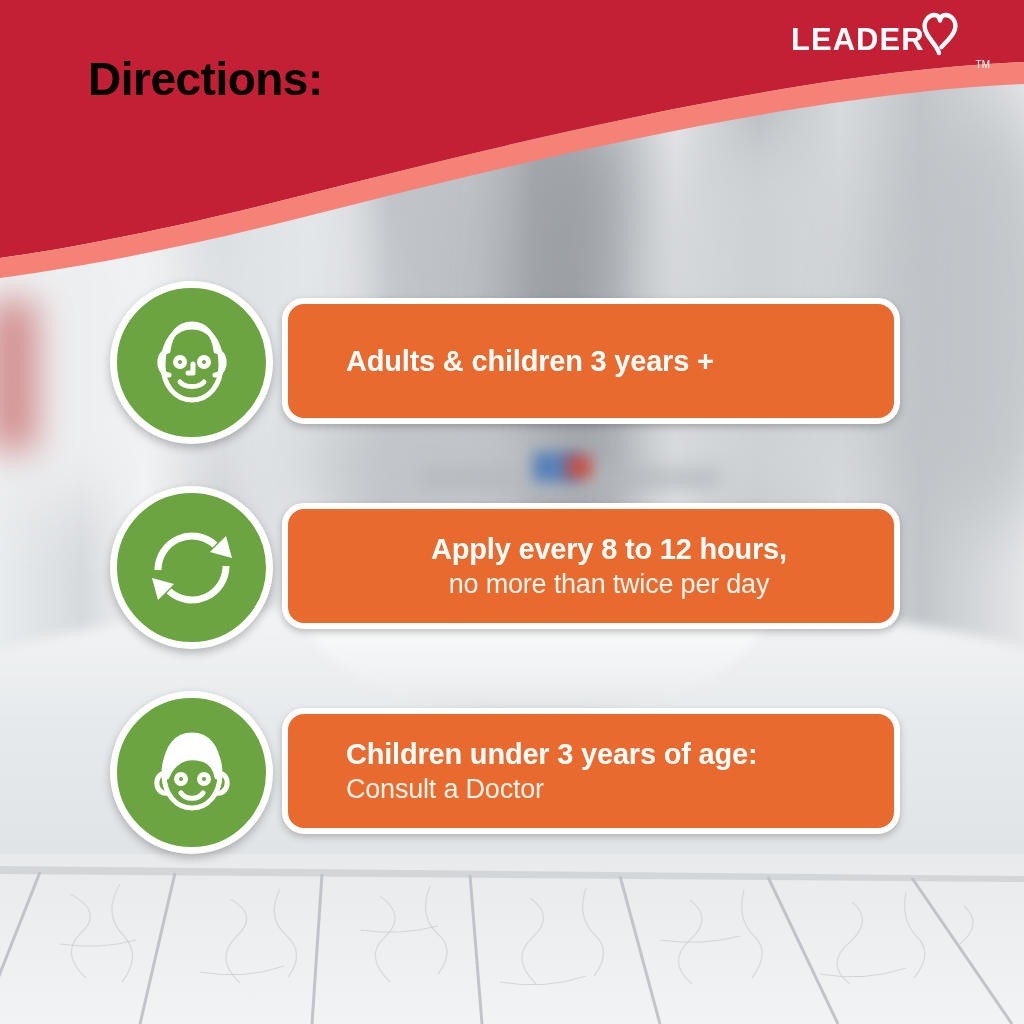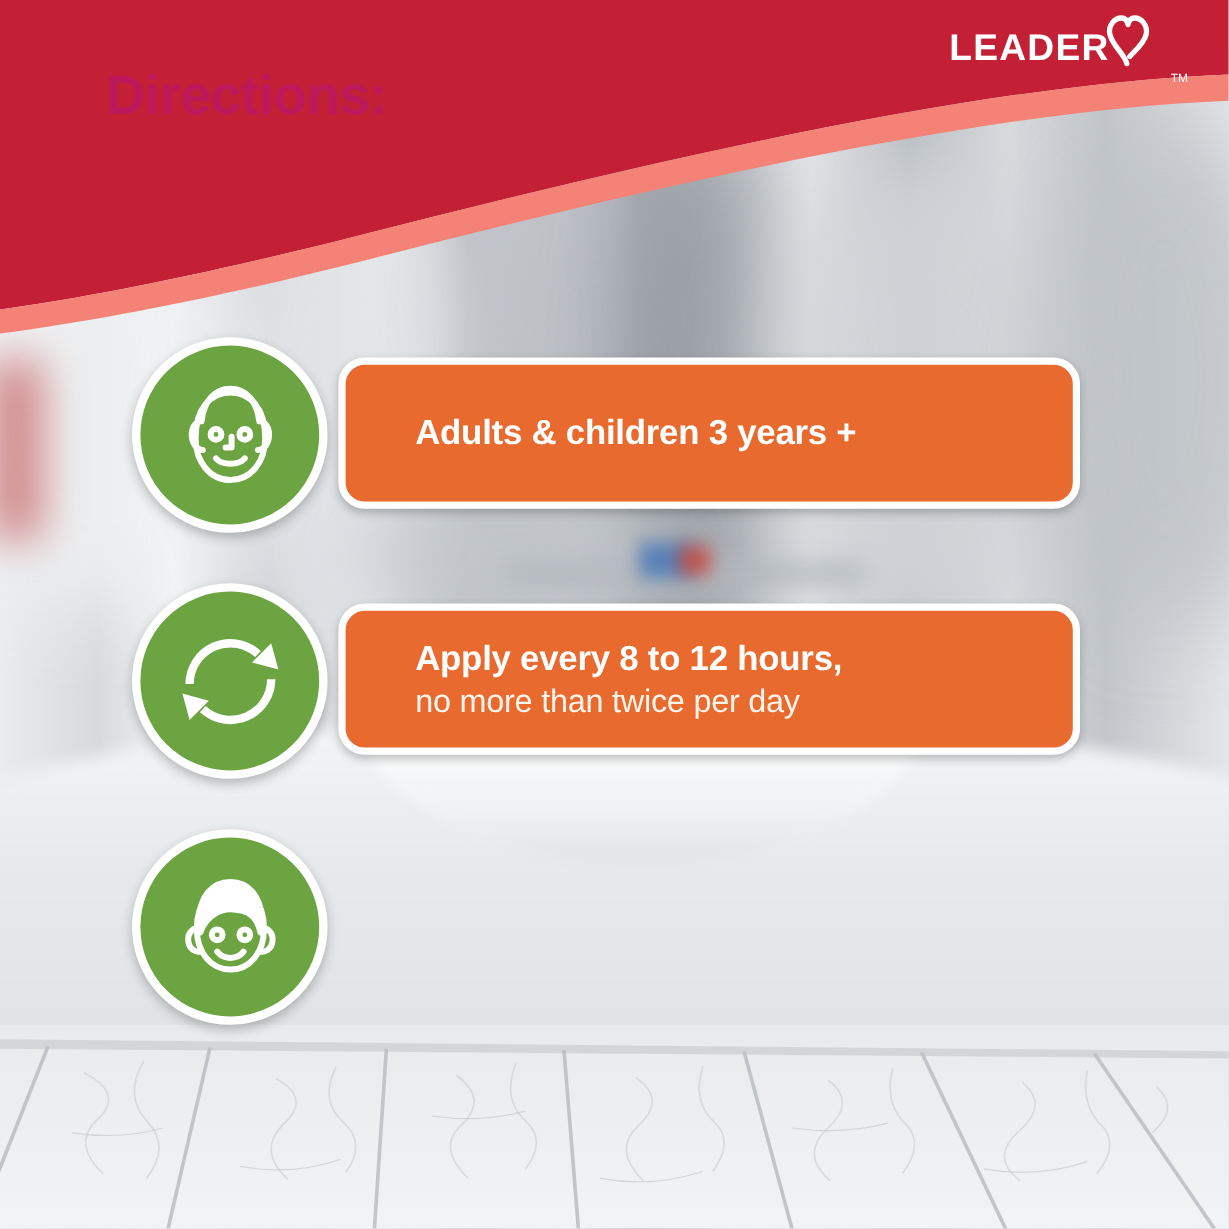--- a/index.html
+++ b/index.html
@@ -55,29 +55,29 @@
     color:#ffffff;font-weight:bold;font-size:31px;letter-spacing:1px;
     line-height:1;font-family:"Liberation Sans", sans-serif;
   }
   .brand-heart{position:relative;margin-left:-6px;top:-12px;}
   .brand-tm{
     color:#ffffff;font-size:10px;line-height:1;margin-left:15px;
     align-self:flex-end;margin-bottom:2px;
   }
   .page-title{
     position:absolute;left:88px;top:52px;
-    color:#be185d;font-weight:bold;font-size:46px;letter-spacing:-.5px;
+    color:#000000;font-weight:bold;font-size:46px;letter-spacing:-.5px;
     font-family:"Liberation Sans", sans-serif;
   }
 
   
   .rows{position:absolute;left:6px;top:0;width:1024px;height:1024px;}
   .row{position:absolute;left:104px;width:790px;height:160px;}
   .row-1{top:281px;}
-  .row-2{top:486px;}
+  .row-2{top:486px;text-align:center;}
   .row-3{top:691px;}
 
   .pill{
     position:absolute;left:172px;top:17px;width:618px;height:126px;
     background:#e96a2e;border:6px solid #ffffff;border-radius:22px;
     box-sizing:border-box;
     box-shadow:0 3px 7px rgba(60,60,60,.30);
     display:flex;flex-direction:column;justify-content:center;
     padding-left:58px;padding-right:22px;
   }
@@ -228,20 +228,24 @@
               <path d="M90 54 A34 34 0 0 1 33 79"></path>
             </g>
             <polygon points="90,24 96,46 74,40" fill="#ffffff"></polygon>
             <polygon points="22,88 16,66 38,72" fill="#ffffff"></polygon>
           </svg>
         </span>
       </div>
     </div>
 
     <div class="row row-3">
+      <div class="pill">
+        <div class="pill-title">Children under 3 years of age:</div>
+        <div class="pill-sub">Consult a Doctor</div>
+      </div>
       <div class="badge">
         <span>
           <svg width="112" height="112" viewBox="0 0 112 112">
             <g fill="none" stroke="#ffffff" stroke-width="5" stroke-linecap="round" stroke-linejoin="round">
               <path d="M28 57 C28 35 40 22 56 22 C72 22 84 35 84 57 C84 77 72 91 56 91 C40 91 28 77 28 57 Z"></path>
               <path d="M30 50 C30 30 41 18 56 18 C71 18 82 30 82 50 C82 54 82 57 81 60 C79 50 74 44 66 42 C58 40 50 40 44 44 C37 48 33 54 31 60 C30 57 30 54 30 50 Z" fill="#ffffff" stroke="none"></path>
               <path d="M30 50 C30 30 41 18 56 18 C71 18 82 30 82 50 C82 54 82 57 81 60 C79 50 74 44 66 42 C58 40 50 40 44 44 C37 48 33 54 31 60 C30 57 30 54 30 50 Z"></path>
               <path d="M29 56 C23 57 20 62 21 68 C22 74 27 77 31 76"></path>
               <path d="M83 56 C89 57 92 62 91 68 C90 74 85 77 81 76"></path>
               <circle cx="45" cy="62" r="4.5"></circle>

